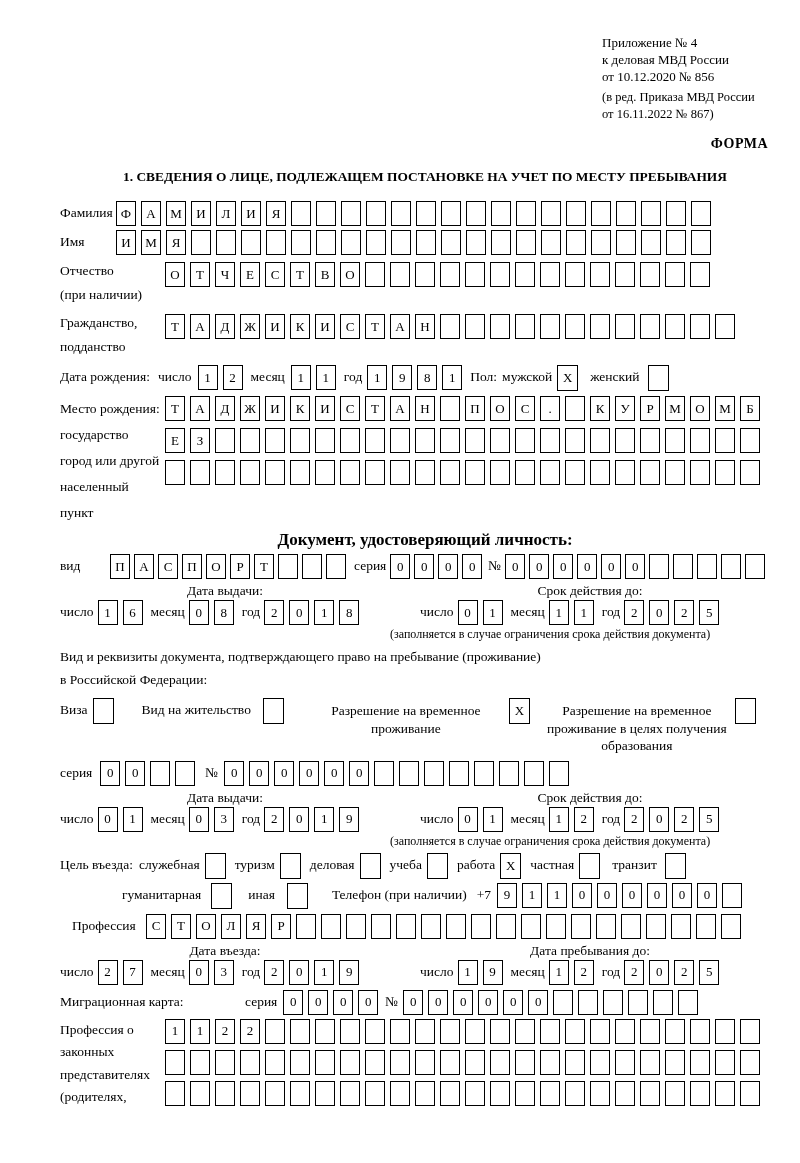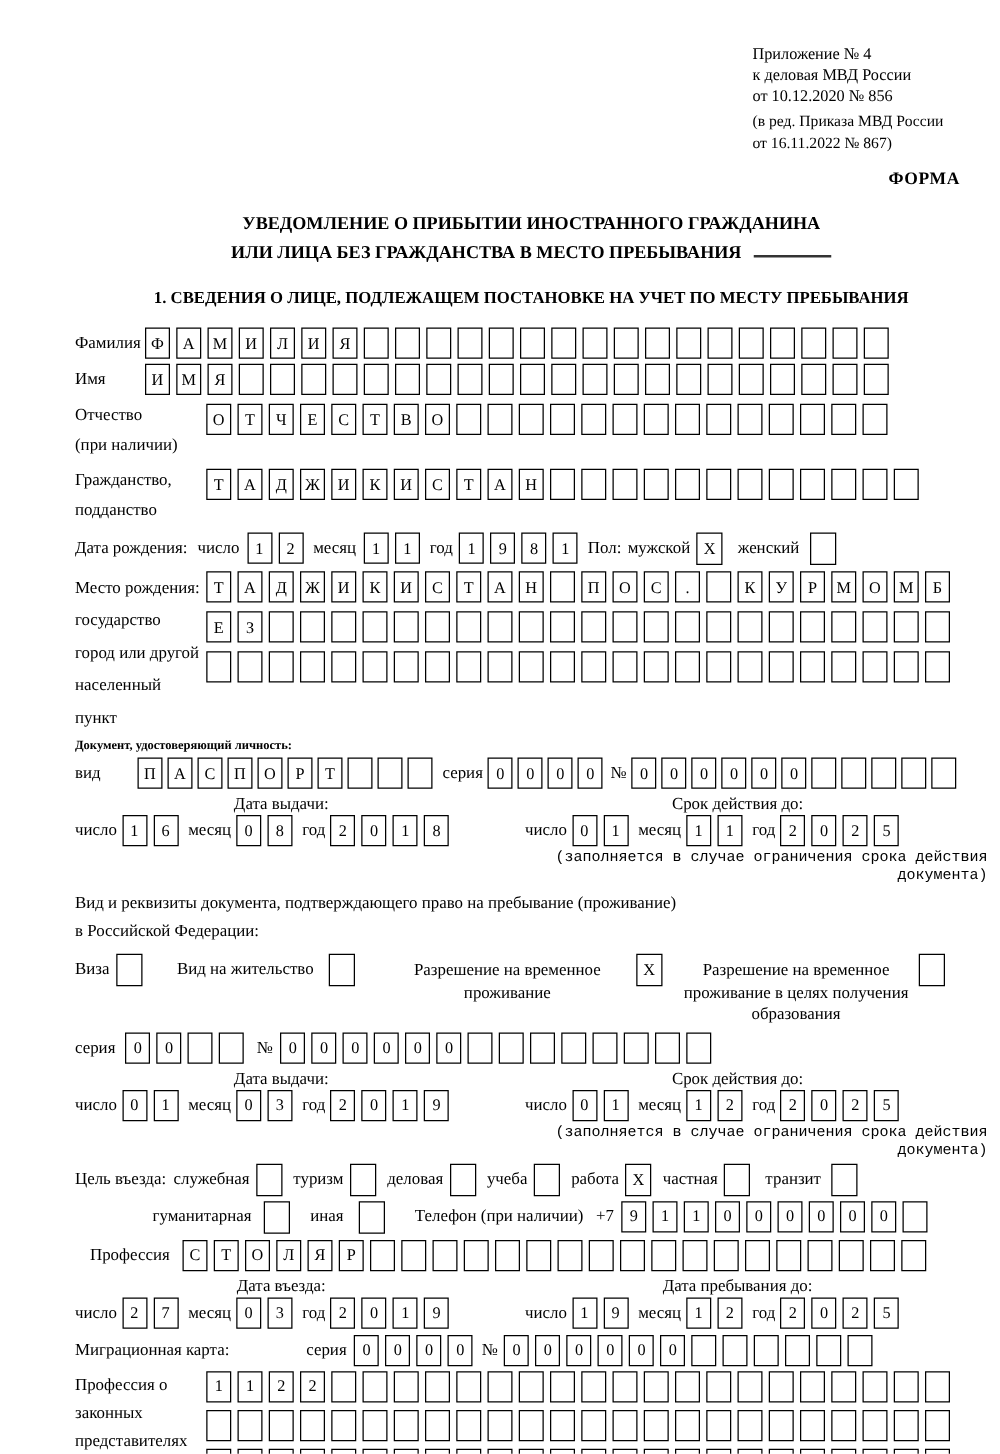--- a/index.html
+++ b/index.html
@@ -35,58 +35,54 @@
   
   .heads { display:flex; font-size:13.5px; margin-bottom:1px; }
   .head-l { width:330px; text-align:center; }
   .head-r { flex:1; text-align:center; }
   .dates { display:flex; margin-bottom:2px; }
   .half-l { width:330px; display:flex; align-items:flex-start; }
   .half-r { flex:1; display:flex; align-items:flex-start; }
   .dg-lbl { font-size:13.5px; padding-top:4px; margin-right:4px; } .ml8 { margin-left:8px; }
   .note-row { display:flex; margin-bottom:4px; }
   .note-sp { width:330px; flex:none; }
-  .note { flex:1; font-size:12px; text-align:right;font-family:Liberation Mono, monospace; }
+  .note { flex:1; font-size:12px; text-align:left; }
 
   
   .blk { display:flex; margin-bottom:4px; }
   .blk-labels { width:105px; flex:none; font-size:13.5px; line-height:26px; }
   .blk-cells .cells { margin-bottom:7px; }
   .blk-labels.small { line-height:22.5px; }
   .blk-cells.small .cells { margin-bottom:6px; }
 
   
   .optrow { display:flex; align-items:flex-start; margin:6px 0 6px 0; }
   .opt { display:flex; align-items:flex-start; margin-right:14px; }
   .opt .olbl { font-size:13.5px; padding-top:4px; margin-right:5px; }
   .opt .center { text-align:center; line-height:1.3; }
   .mw190 { max-width:196px; } .mw185 { max-width:186px; }
-  .dochead { text-align:left; font-weight:bold; font-size:10px; margin:4px 0 4px 0; }
+  .dochead { text-align:center; font-weight:bold; font-size:17px; margin:4px 0 4px 0; }
   .resid-h { font-size:13.5px; line-height:1.7; }
 </style>
 </head>
 <body>
 
 <div class="page">
 
   <div class="hdr">
     <div>Приложение № 4</div>
     <div>к деловая МВД России</div>
     <div>от 10.12.2020 № 856</div>
     <div class="hdr-sub">
       <div>(в ред. Приказа МВД России</div>
       <div>от 16.11.2022 № 867)</div>
     </div>
   </div>
   <div class="forma">ФОРМА</div>
 
-  <div class="title">
-    <div>УВЕДОМЛЕНИЕ О ПРИБЫТИИ ИНОСТРАННОГО ГРАЖДАНИНА</div>
-    <div><span>ИЛИ ЛИЦА БЕЗ ГРАЖДАНСТВА В МЕСТО ПРЕБЫВАНИЯ</span><span class="uline"></span></div>
-  </div>
 
   <div class="sec">1. СВЕДЕНИЯ О ЛИЦЕ, ПОДЛЕЖАЩЕМ ПОСТАНОВКЕ НА УЧЕТ ПО МЕСТУ ПРЕБЫВАНИЯ</div>
 
   <div class="row">
     <span class="lbl w56">Фамилия</span>
     <span class="cells">
         <span class="cell">Ф</span>
         <span class="cell">А</span>
         <span class="cell">М</span>
         <span class="cell">И</span>

